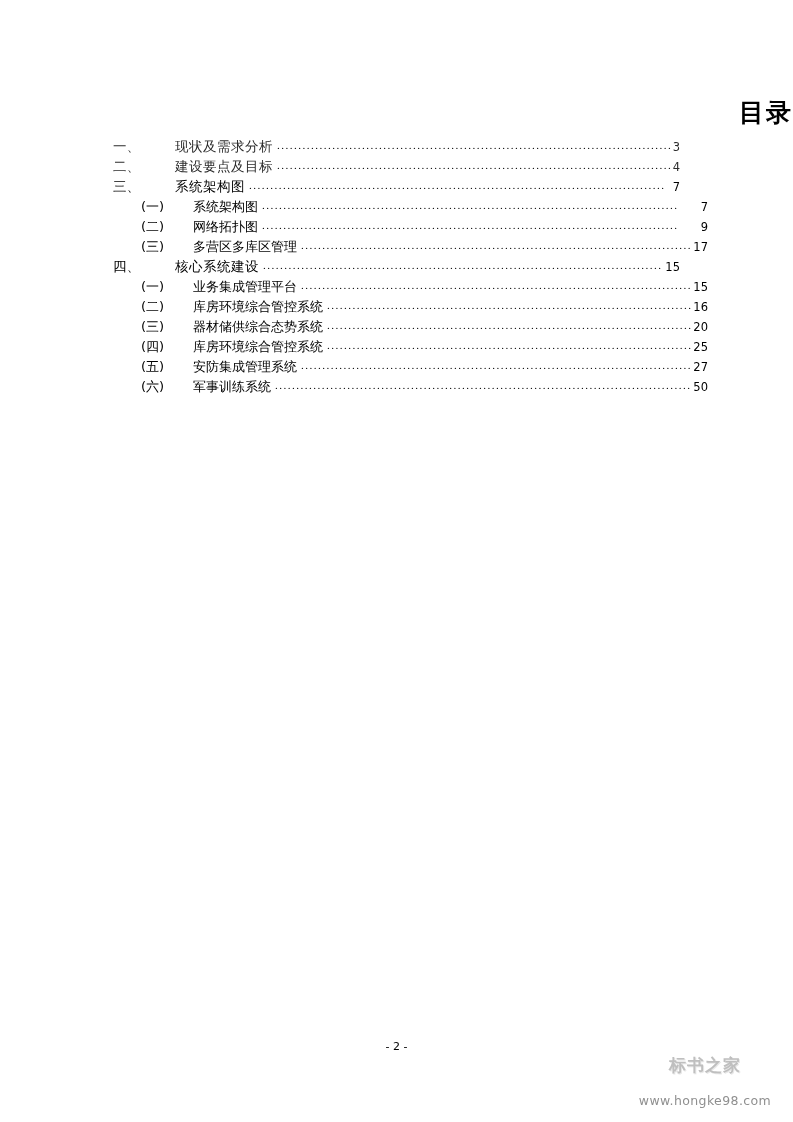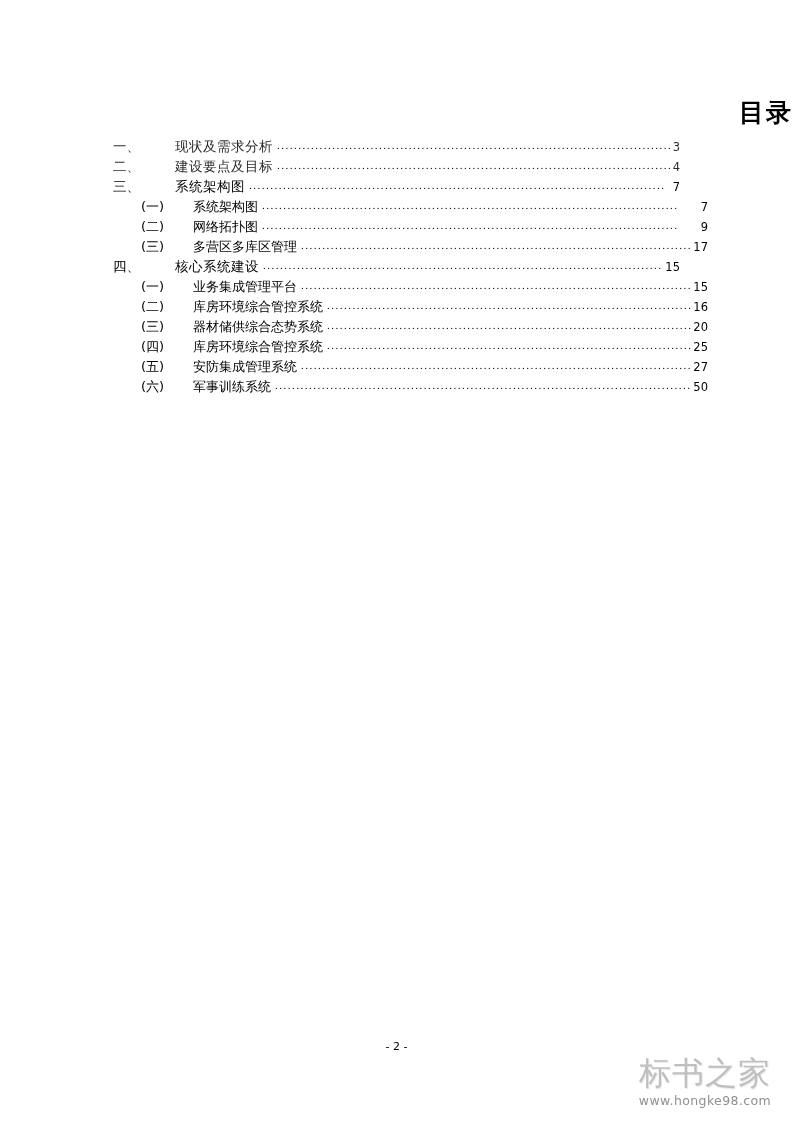--- a/index.html
+++ b/index.html
@@ -111,30 +111,30 @@
   .watermark {
     position: absolute;
     right: 14px;
     bottom: 14px;
     width: 148px;
     text-align: center;
   }
   .wm-logo {
     display: block;
     font-family: "DejaVu Sans", sans-serif;
-    font-weight: normal;
-    font-size: 32px;
+    font-weight: bold;
+    font-size: 17px;
     color: #bfbfbf;
     letter-spacing: 1px;
     line-height: 1.1;
     text-shadow: 1px 1px 0 #e8e8e8;
   }
   .wm-url {
     display: block;
-    margin-top: 2px;
+    margin-top: 18px;
     font-family: "DejaVu Sans", sans-serif;
     font-size: 12.5px;
     color: #8f8f8f;
     letter-spacing: 0.4px;
   }
 </style>
 </head>
 <body>
 
 <div class="page">

